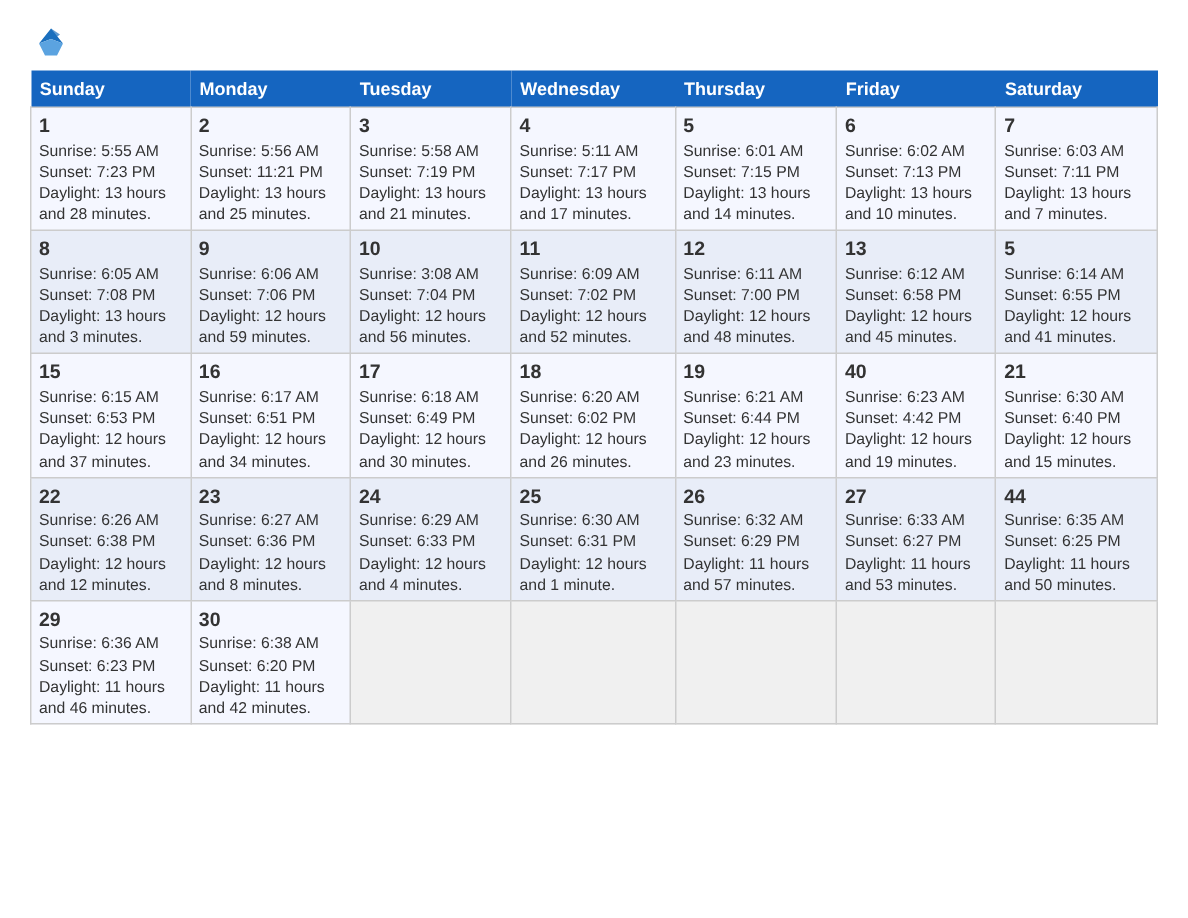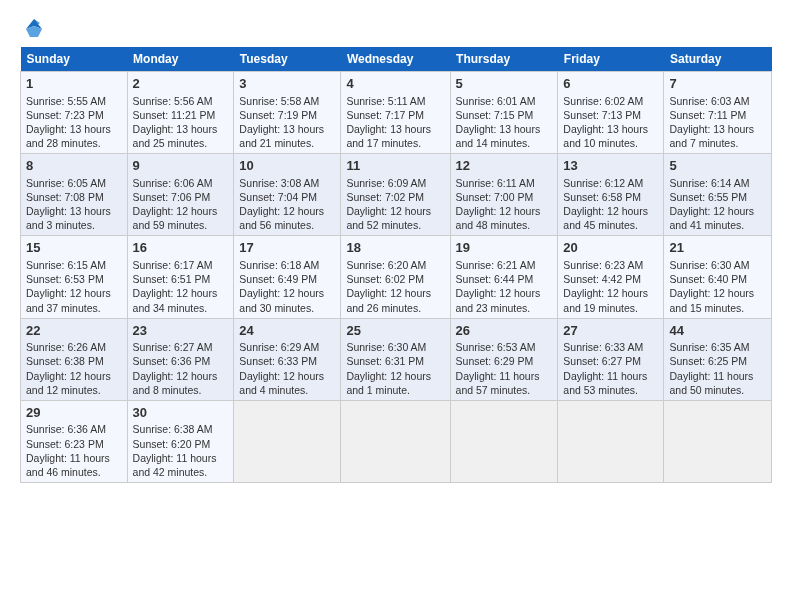--- a/index.html
+++ b/index.html
@@ -140,29 +140,29 @@
           <td><span class="day-num">12</span><span>Sunrise: 6:11 AM</span><br><span>Sunset: 7:00 PM</span><br><span>Daylight: 12 hours and 48 minutes.</span></td>
           <td><span class="day-num">13</span><span>Sunrise: 6:12 AM</span><br><span>Sunset: 6:58 PM</span><br><span>Daylight: 12 hours and 45 minutes.</span></td>
           <td><span class="day-num">5</span><span>Sunrise: 6:14 AM</span><br><span>Sunset: 6:55 PM</span><br><span>Daylight: 12 hours and 41 minutes.</span></td>
         </tr>
         <tr>
           <td><span class="day-num">15</span><span>Sunrise: 6:15 AM</span><br><span>Sunset: 6:53 PM</span><br><span>Daylight: 12 hours and 37 minutes.</span></td>
           <td><span class="day-num">16</span><span>Sunrise: 6:17 AM</span><br><span>Sunset: 6:51 PM</span><br><span>Daylight: 12 hours and 34 minutes.</span></td>
           <td><span class="day-num">17</span><span>Sunrise: 6:18 AM</span><br><span>Sunset: 6:49 PM</span><br><span>Daylight: 12 hours and 30 minutes.</span></td>
           <td><span class="day-num">18</span><span>Sunrise: 6:20 AM</span><br><span>Sunset: 6:02 PM</span><br><span>Daylight: 12 hours and 26 minutes.</span></td>
           <td><span class="day-num">19</span><span>Sunrise: 6:21 AM</span><br><span>Sunset: 6:44 PM</span><br><span>Daylight: 12 hours and 23 minutes.</span></td>
-          <td><span class="day-num">20</span><span>Sunrise: 6:23 AM</span><br><span>Sunset: 4:42 PM</span><br><span>Daylight: 12 hours and 19 minutes.</span></td>
+          <td><span class="day-num">40</span><span>Sunrise: 6:23 AM</span><br><span>Sunset: 4:42 PM</span><br><span>Daylight: 12 hours and 19 minutes.</span></td>
           <td><span class="day-num">21</span><span>Sunrise: 6:30 AM</span><br><span>Sunset: 6:40 PM</span><br><span>Daylight: 12 hours and 15 minutes.</span></td>
         </tr>
         <tr>
           <td><span class="day-num">22</span><span>Sunrise: 6:26 AM</span><br><span>Sunset: 6:38 PM</span><br><span>Daylight: 12 hours and 12 minutes.</span></td>
           <td><span class="day-num">23</span><span>Sunrise: 6:27 AM</span><br><span>Sunset: 6:36 PM</span><br><span>Daylight: 12 hours and 8 minutes.</span></td>
           <td><span class="day-num">24</span><span>Sunrise: 6:29 AM</span><br><span>Sunset: 6:33 PM</span><br><span>Daylight: 12 hours and 4 minutes.</span></td>
           <td><span class="day-num">25</span><span>Sunrise: 6:30 AM</span><br><span>Sunset: 6:31 PM</span><br><span>Daylight: 12 hours and 1 minute.</span></td>
-          <td><span class="day-num">26</span><span>Sunrise: 6:53 AM</span><br><span>Sunset: 6:29 PM</span><br><span>Daylight: 11 hours and 57 minutes.</span></td>
+          <td><span class="day-num">26</span><span>Sunrise: 6:32 AM</span><br><span>Sunset: 6:29 PM</span><br><span>Daylight: 11 hours and 57 minutes.</span></td>
           <td><span class="day-num">27</span><span>Sunrise: 6:33 AM</span><br><span>Sunset: 6:27 PM</span><br><span>Daylight: 11 hours and 53 minutes.</span></td>
           <td><span class="day-num">44</span><span>Sunrise: 6:35 AM</span><br><span>Sunset: 6:25 PM</span><br><span>Daylight: 11 hours and 50 minutes.</span></td>
         </tr>
         <tr>
           <td><span class="day-num">29</span><span>Sunrise: 6:36 AM</span><br><span>Sunset: 6:23 PM</span><br><span>Daylight: 11 hours and 46 minutes.</span></td>
           <td><span class="day-num">30</span><span>Sunrise: 6:38 AM</span><br><span>Sunset: 6:20 PM</span><br><span>Daylight: 11 hours and 42 minutes.</span></td>
           <td class="empty-cell"></td>
           <td class="empty-cell"></td>
           <td class="empty-cell"></td>
           <td class="empty-cell"></td>

